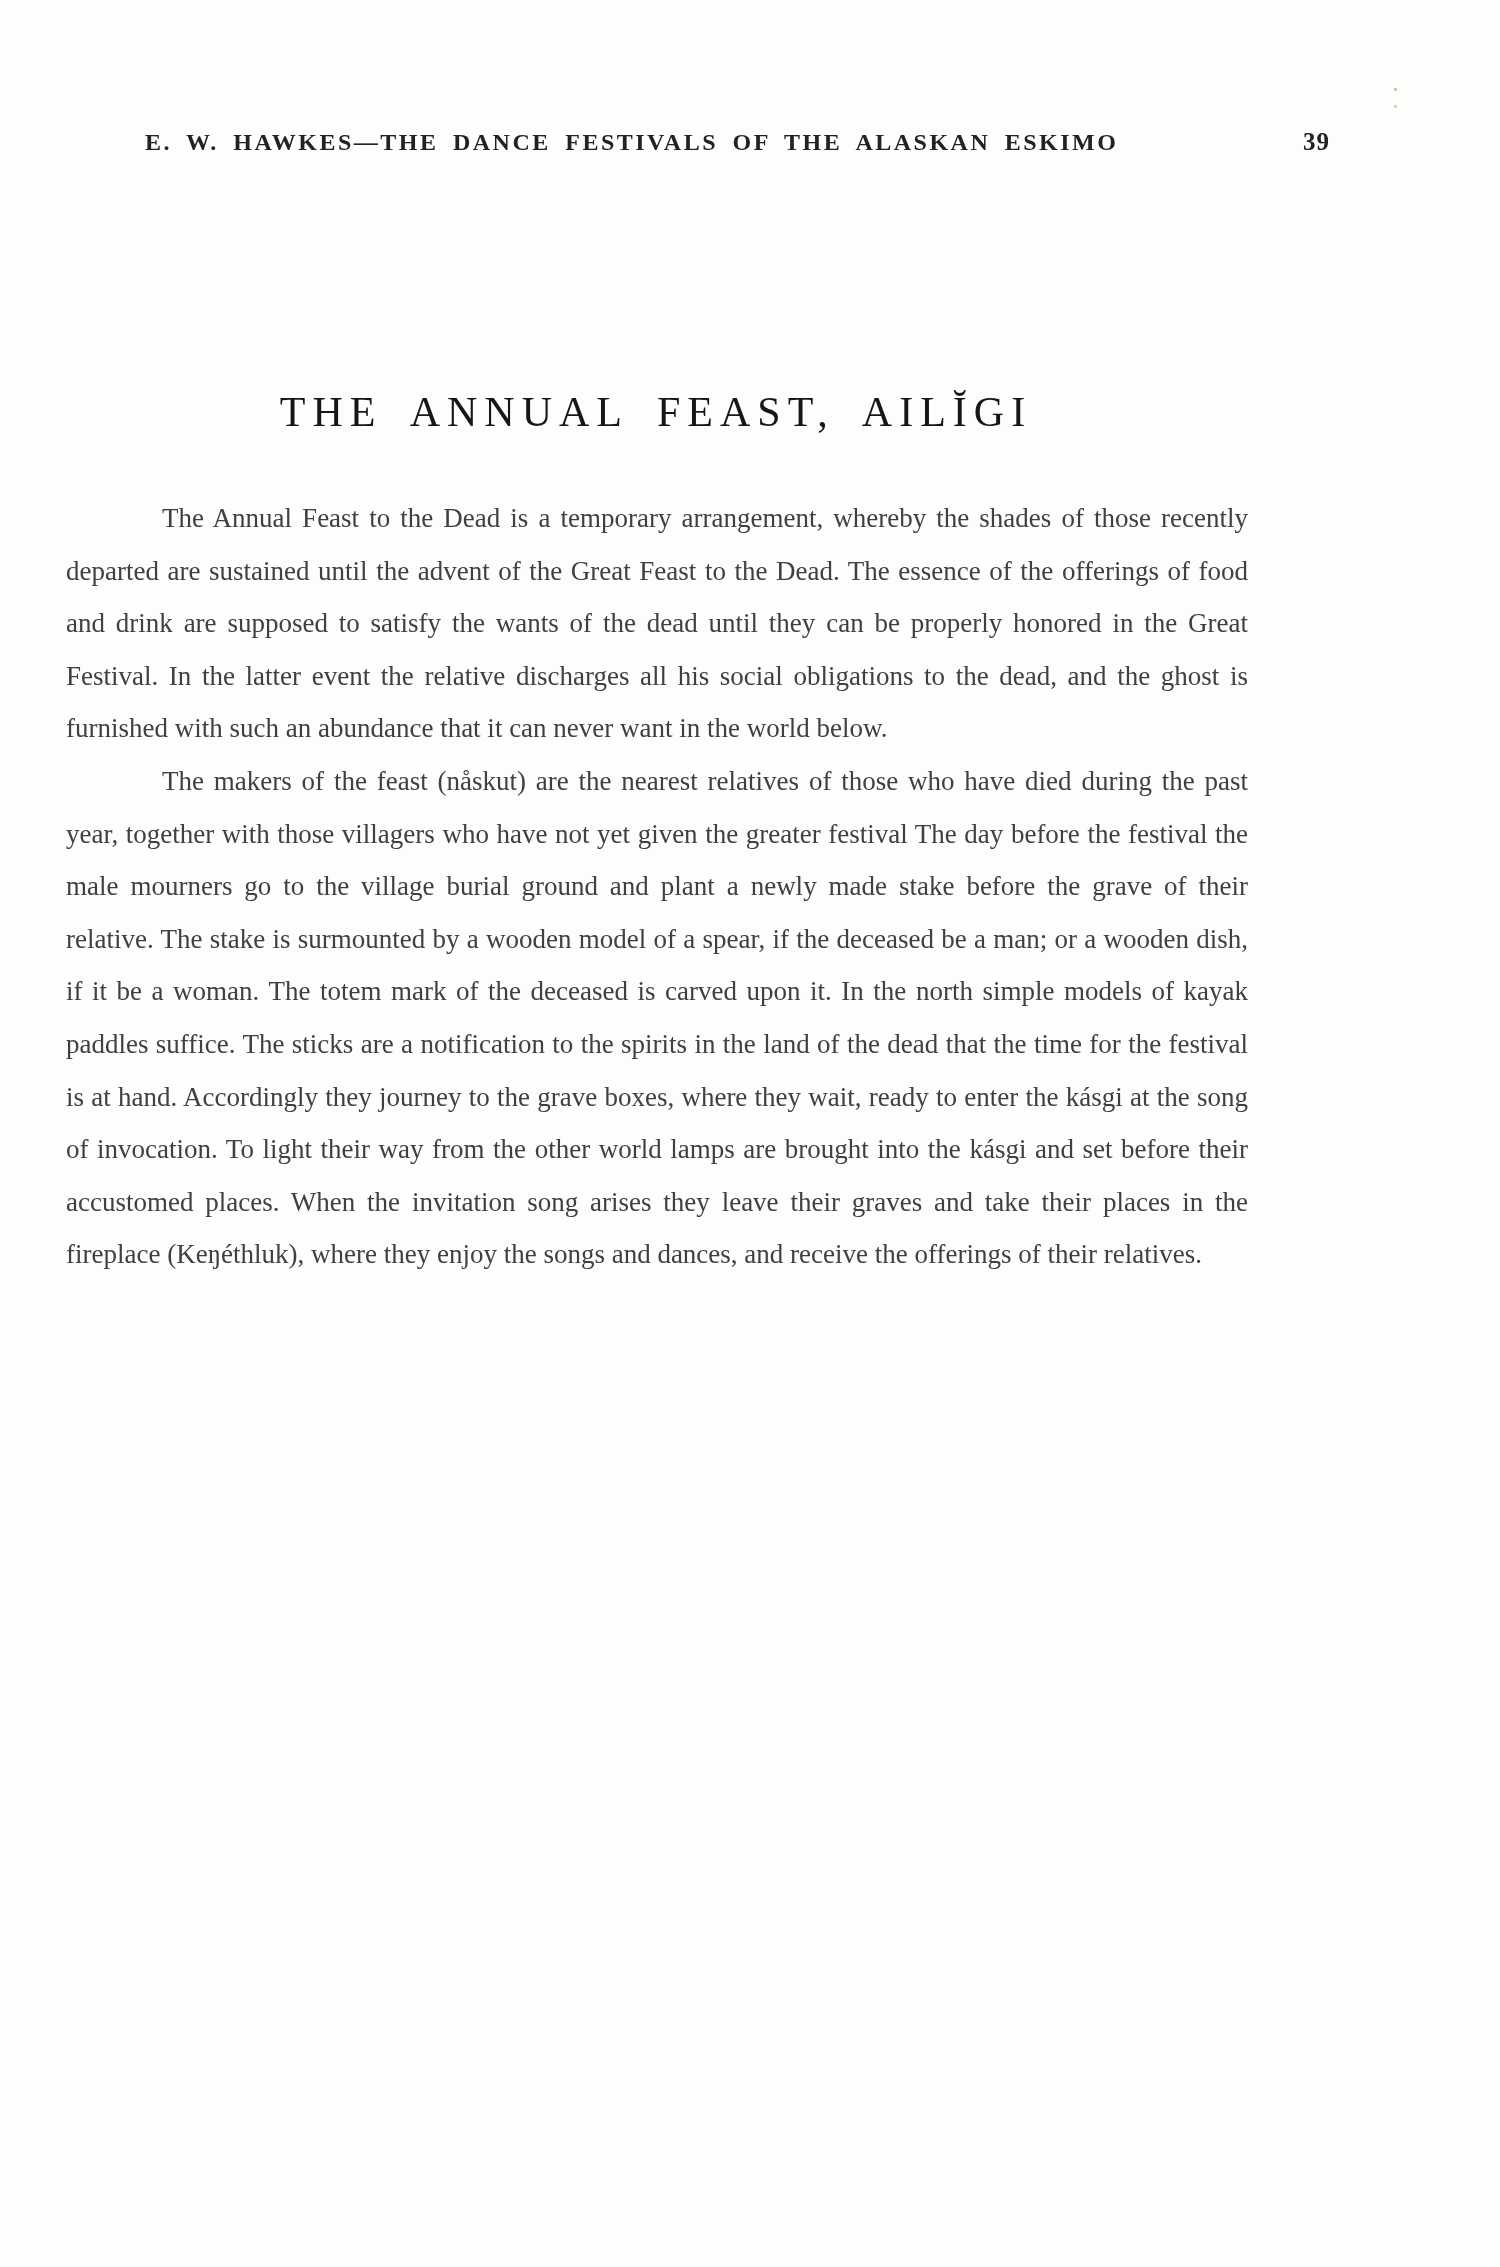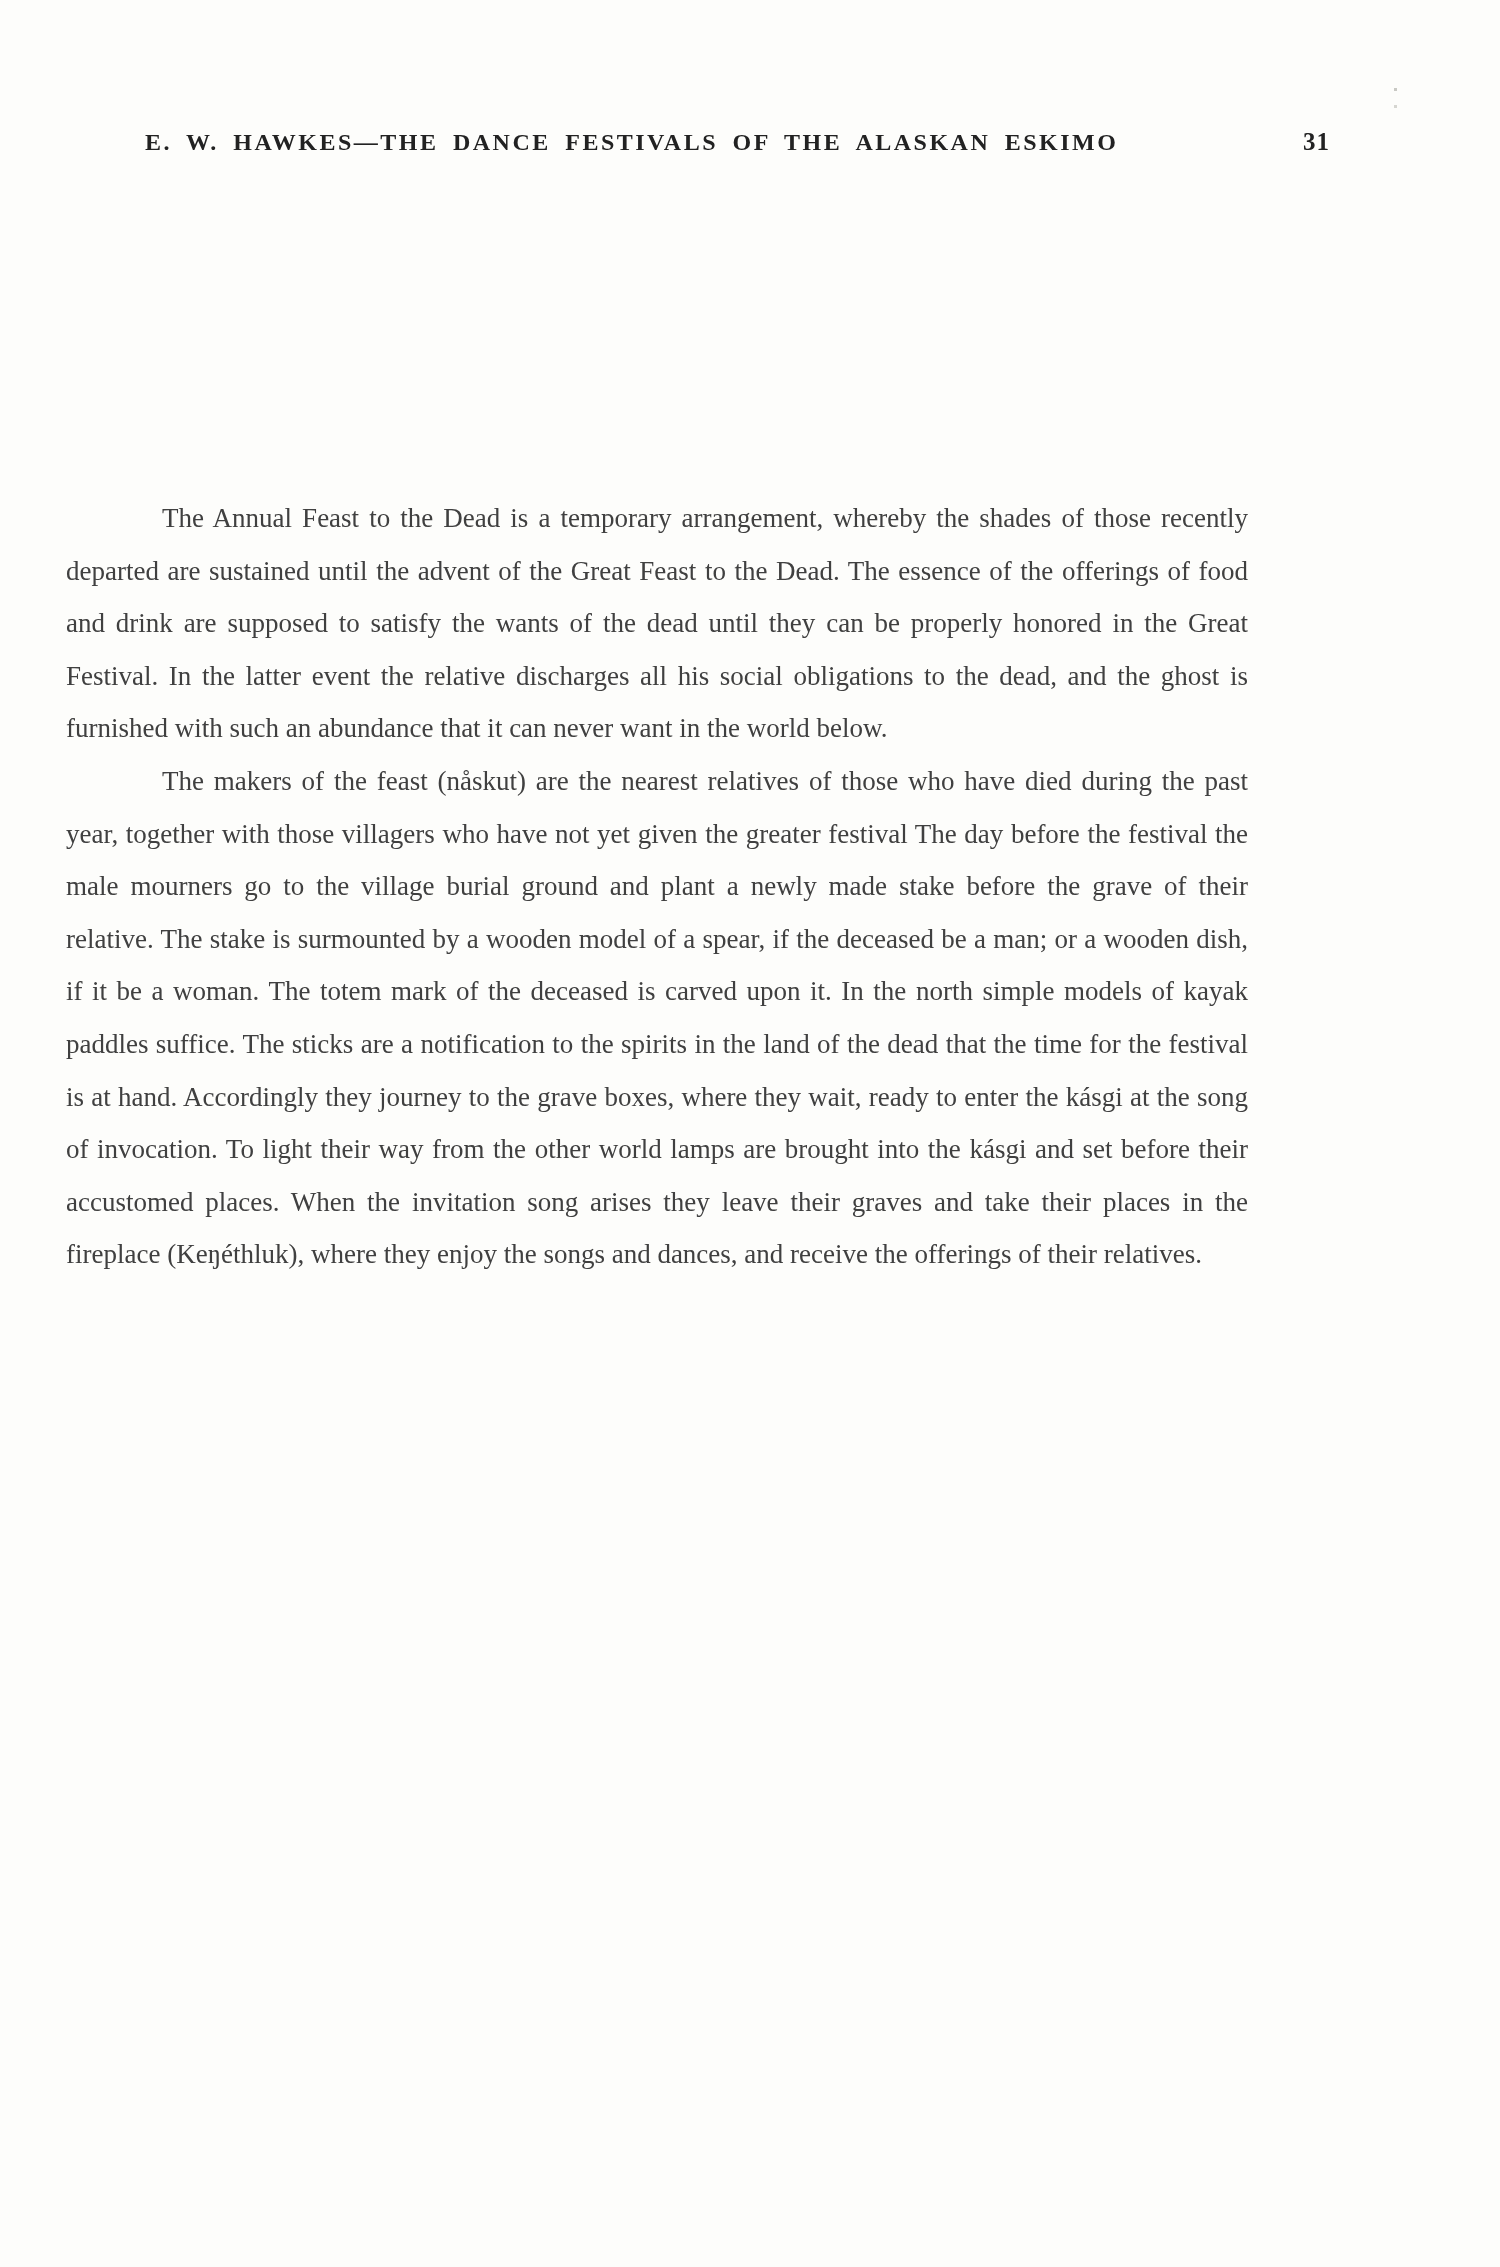--- a/index.html
+++ b/index.html
@@ -79,22 +79,23 @@
 </style>
 </head>
 <body>
 
 <div class="page">
 
   <div class="scan-artifact"></div>
 
   <div class="running-head">
     <span>E. W. HAWKES—THE DANCE FESTIVALS OF THE ALASKAN ESKIMO</span>
-    <span class="pagenum">31</span>
+    <span class="pagenum">39</span>
   </div>
 
+  <h1 class="section-title">THE ANNUAL FEAST, AILĬGI</h1>
 
   <div class="body-text">
     <p>The Annual Feast to the Dead is a temporary arrangement, whereby the shades of those recently departed are sustained until the advent of the Great Feast to the Dead.  The essence of the offerings of food and drink are supposed to satisfy the wants of the dead until they can be properly honored in the Great Festival.  In the latter event the relative discharges all his social obligations to the dead, and the ghost is furnished with such an abundance that it can never want in the world below.</p>
     <p>The makers of the feast (nåskut) are the nearest relatives of those who have died during the past year, together with those villagers who have not yet given the greater festival   The day before the festival the male mourners go to the village burial ground and plant a newly made stake before the grave of their relative.  The stake is surmounted by a wooden model of a spear, if the deceased be a man;  or a wooden dish, if it be a woman.  The totem mark of the deceased is carved upon it. In the north simple models of kayak paddles suffice.  The sticks are a notification to the spirits in the land of the dead that the time for the festival is at hand.  Accordingly they journey to the grave boxes, where they wait, ready to enter the kásgi at the song of invocation.  To light their way from the other world lamps are brought into the kásgi and set before their accustomed places.  When the invitation song arises they leave their graves and take their places in the fireplace (Keŋéthluk), where they enjoy the songs and dances, and receive the offerings of their relatives.</p>
   </div>
 
 </div>
 
 </body></html>

